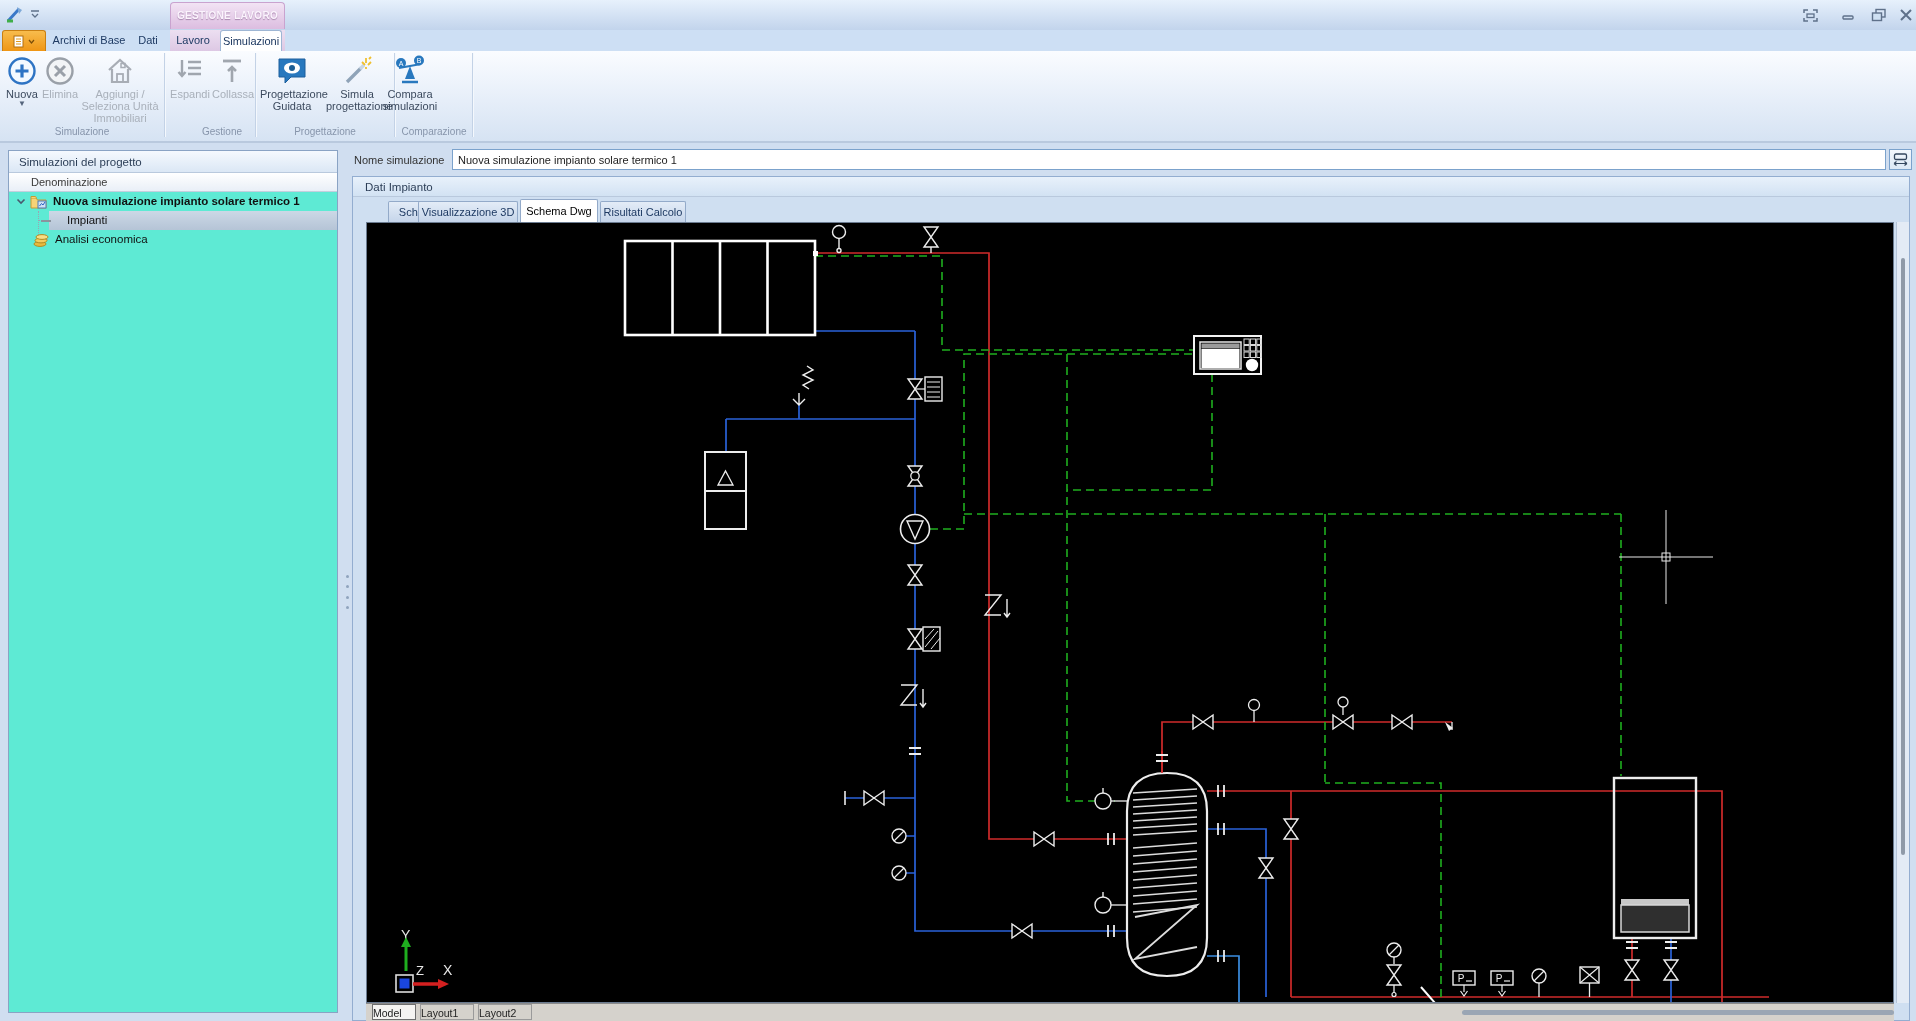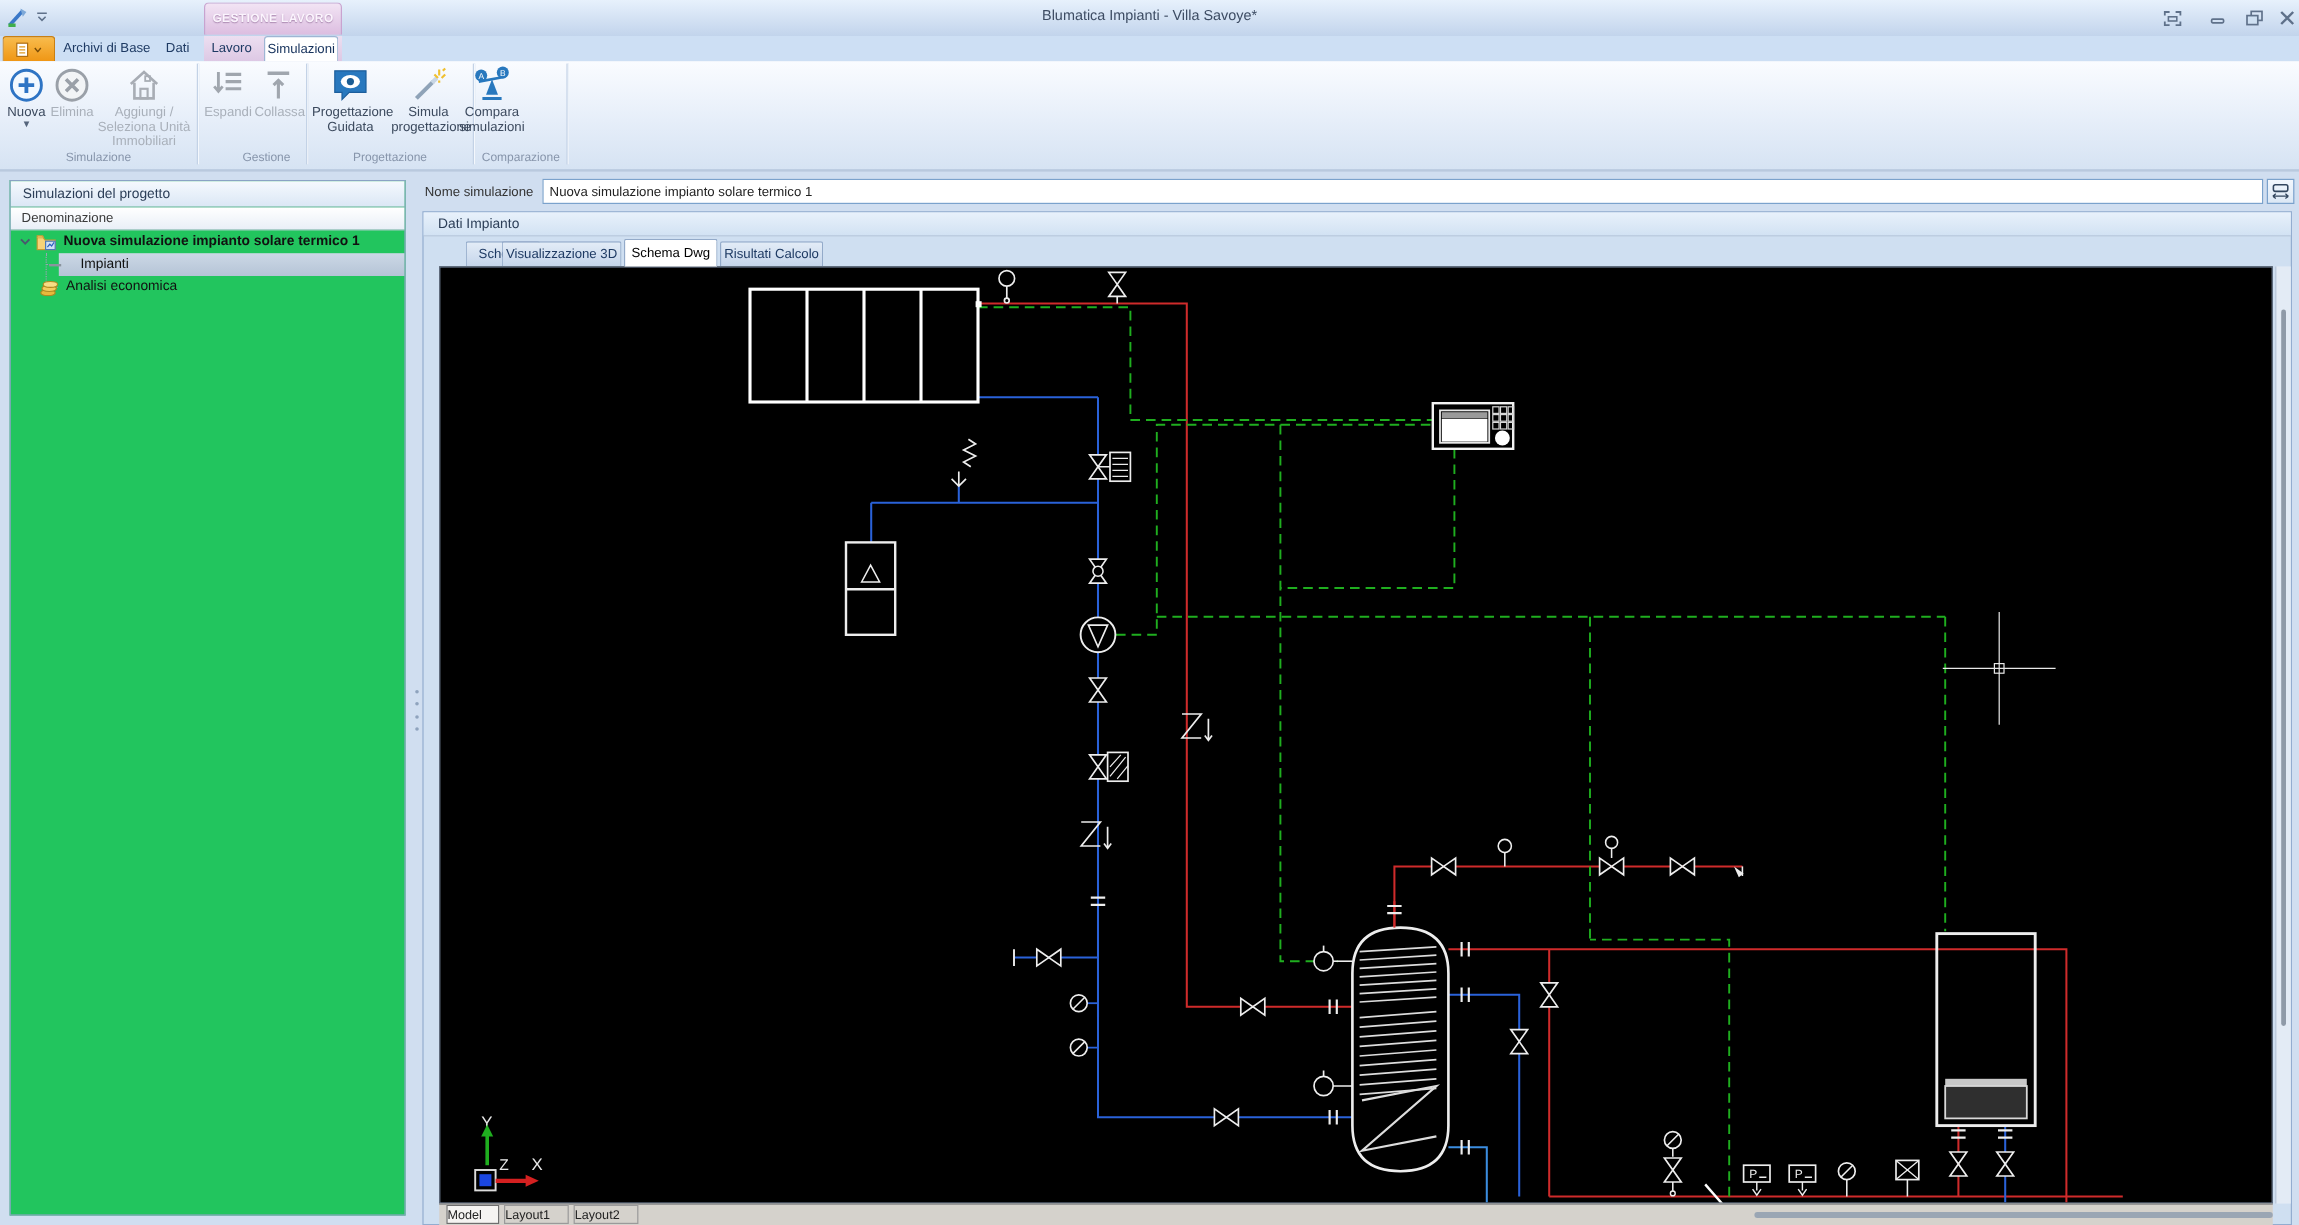--- a/index.html
+++ b/index.html
@@ -27,25 +27,25 @@
   #ribbon{left:0;top:51px;width:1916px;height:90px;
     background:linear-gradient(#fafcff,#e6eef9 55%,#d6e3f3);border-bottom:2px solid #b9c9de;}
   .rsep{top:53px;width:1px;height:84px;background:#c3d2e6;border-right:1px solid #f4f8fd;}
   .rbtn{top:54px;height:70px;text-align:center;}
   .rbtn .ric{height:34px;display:flex;align-items:center;justify-content:center;}
   .rbtn .rlab{font-size:11px;line-height:12px;color:#3c4a5e;}
   .rbtn.disabled .rlab{color:#a9b0ba;}
   .grouplab{top:126px;height:13px;text-align:center;font-size:10px;color:#8795ab;}
   .dd-arrow{font-size:8px;color:#55657c;line-height:7px;}
   
-  #sidebar{left:8px;top:150px;width:330px;height:863px;background:#22c55e;border:1px solid #8aa3c4;box-sizing:border-box;}
+  #sidebar{left:8px;top:150px;width:330px;height:863px;background:#5eead4;border:1px solid #8aa3c4;box-sizing:border-box;}
   #sb-header{left:0;top:0;width:328px;height:22px;background:linear-gradient(#f5f9fe,#dbe7f5);
     border-bottom:1px solid #b9c9dd;font-size:11.5px;color:#2c3e57;line-height:22px;padding-left:10px;box-sizing:border-box;}
   #sb-colheader{left:0;top:22px;width:328px;height:19px;background:linear-gradient(#ffffff,#e9eff7);
-    border-bottom:1px solid #c3cfdd;font-size:11px;color:#3a3a3a;line-height:19px;padding-left:9px;box-sizing:border-box;}
+    border-bottom:1px solid #c3cfdd;font-size:11px;color:#3a3a3a;line-height:19px;padding-left:22px;box-sizing:border-box;}
   .treerow{left:0;width:328px;height:19px;font-size:11.5px;line-height:19px;color:#111;}
   #row-sel-bg{left:40px;top:60px;width:288px;height:19px;background:linear-gradient(#ccd8e6,#b5c4d6);}
   .dot-v{border-left:1px dotted #9aa4b2;}
   .dot-h{border-top:1px dotted #9aa4b2;}
   
   #splitter-grip{left:344px;top:575px;width:6px;height:34px;display:flex;flex-direction:column;
     align-items:center;justify-content:space-between;}
   #splitter-grip i{width:3px;height:3px;background:#8fa3bd;border-radius:50%;}
   
   #name-label{left:354px;top:154px;font-size:11px;color:#333;}
@@ -80,21 +80,20 @@
       <path d="M3 16 L14 4" stroke="#3a78c8" stroke-width="3" fill="none"></path>
       <path d="M12 2 l5 3 -3 4" fill="#7ea9d8"></path>
       <path d="M2 16 h6" stroke="#3fae4a" stroke-width="3"></path>
     </svg>
   </span>
   <span class="abs" style="left:30px;top:9px">
     <svg width="10" height="10" viewBox="0 0 10 10">
         <path d="M1 2 H9 M2 5 L5 8 L8 5" stroke="#5f718a" stroke-width="1.3" fill="none"></path>
       </svg>
   </span>
-  <div class="abs" id="title-text">Blumatica Impianti - Villa Savoye*</div>
   <div class="abs" id="ctx-group">GESTIONE LAVORO</div>
   <span class="abs winbtn" style="left:1800px">
     <svg width="17" height="15" viewBox="0 0 17 15">
         <path d="M2 5V2h4 M11 2h4v3 M15 10v3h-4 M6 13H2v-3" stroke="#5f718a" stroke-width="1.5" fill="none"></path>
         <rect x="5" y="6" width="7" height="3.5" fill="none" stroke="#5f718a" stroke-width="1.3"></rect>
       </svg>
   </span>
   <span class="abs winbtn" style="left:1838px">
     <svg width="16" height="14" viewBox="0 0 16 14">
         <rect x="3" y="8" width="10" height="3" rx="1" fill="none" stroke="#5f718a" stroke-width="1.4"></rect>

